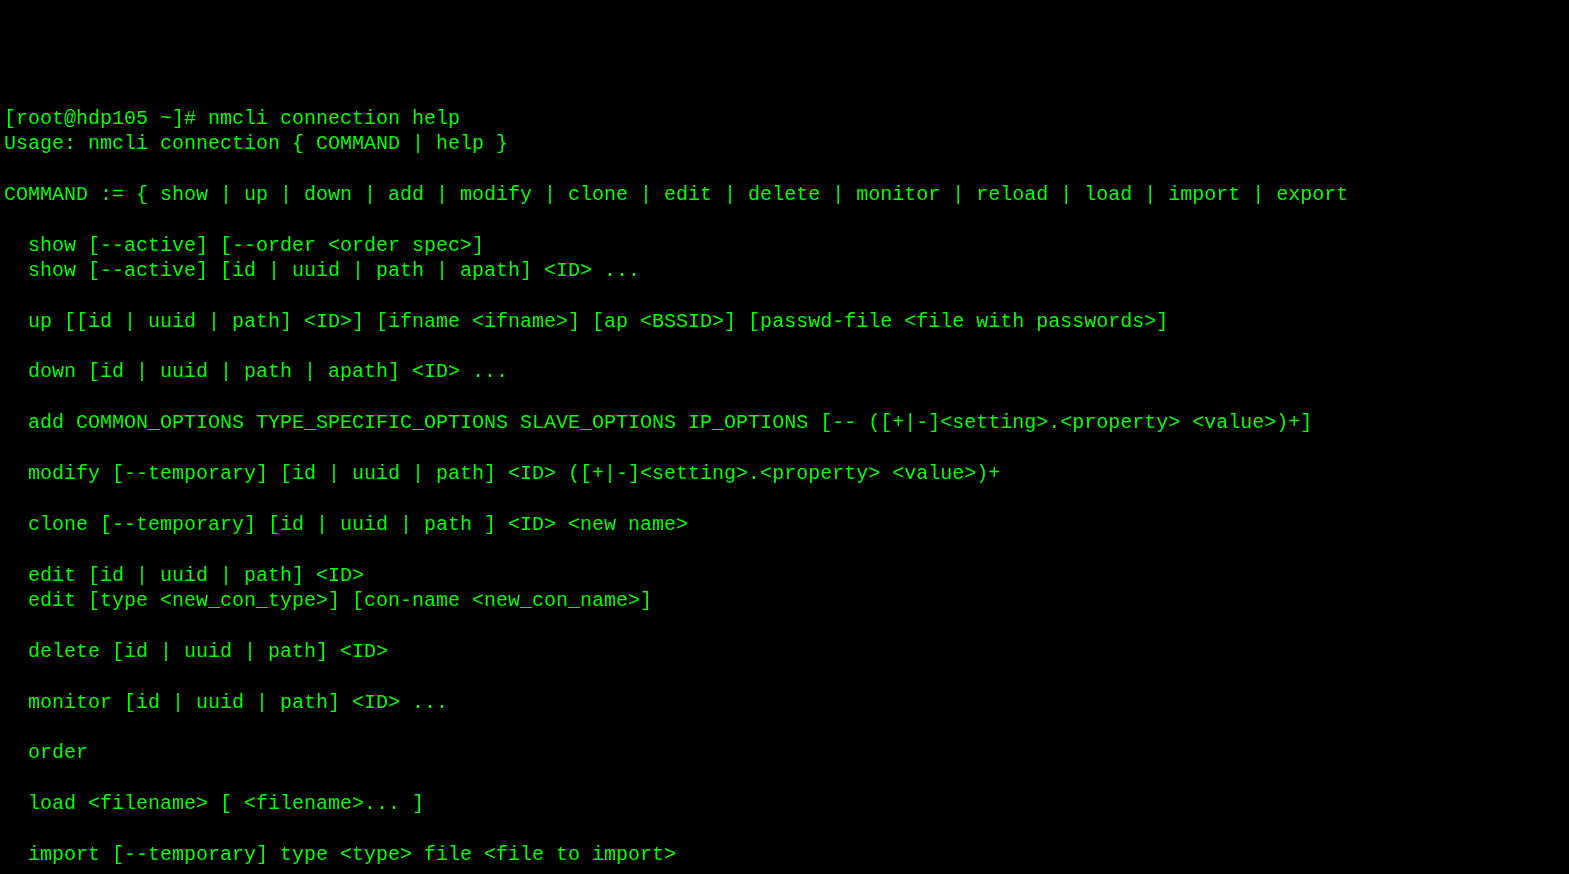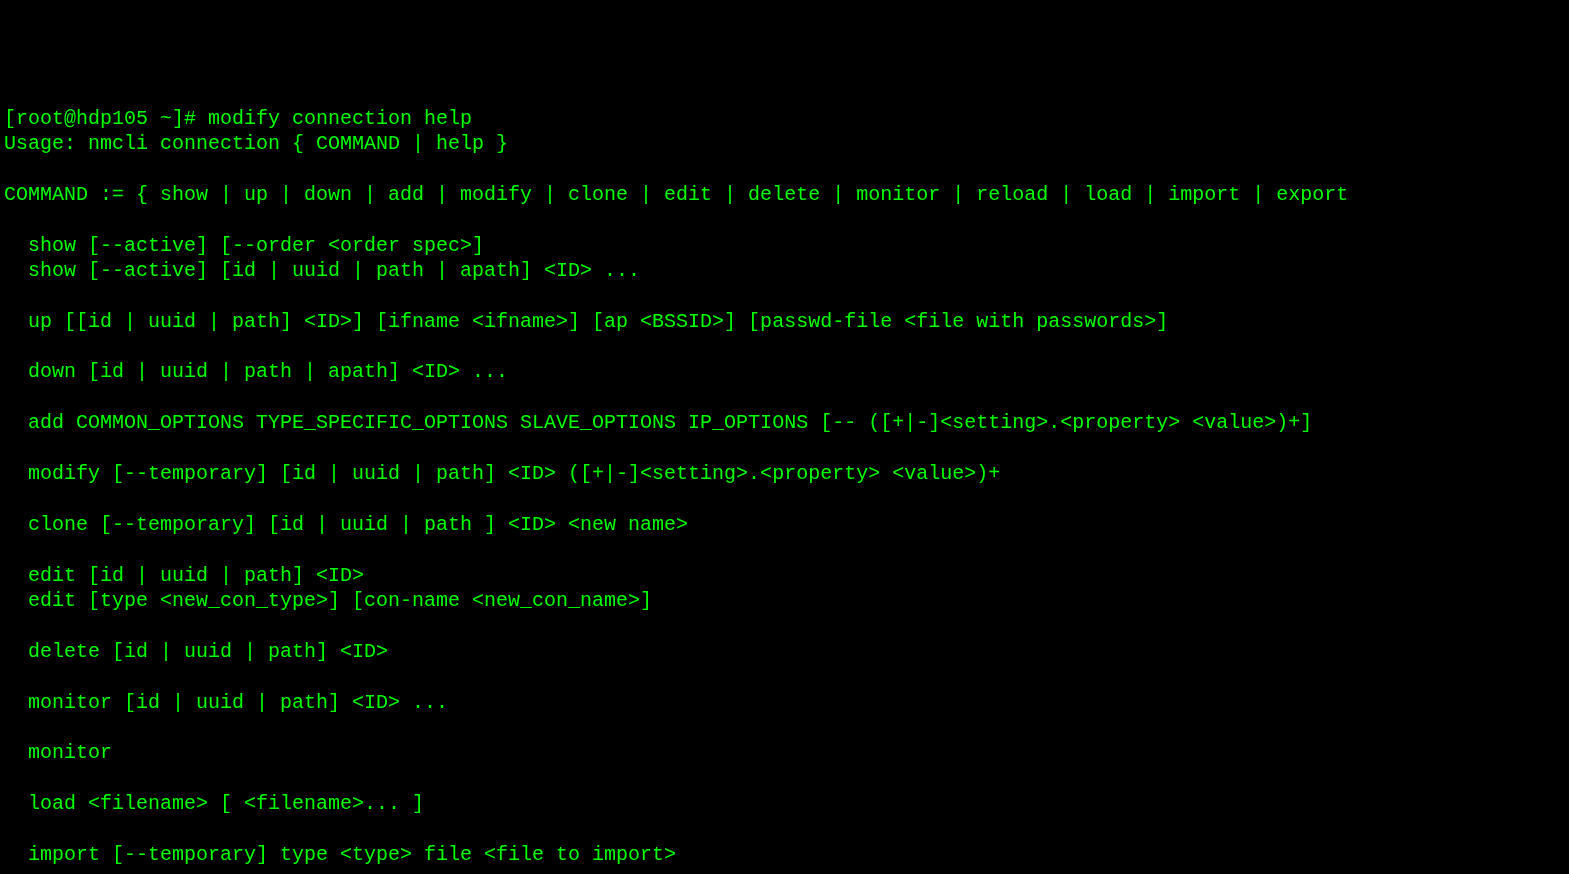--- a/index.html
+++ b/index.html
@@ -21,21 +21,21 @@
     }
     .terminal-output {
       color: #00ff00;
     }
   </style>
 </head>
 <body>
 
 
 
-<div class="terminal-output"><span>[root@hdp105 ~]# modify connection help</span>
+<div class="terminal-output"><span>[root@hdp105 ~]# nmcli connection help</span>
 <span>Usage: nmcli connection { COMMAND | help }</span>
 
 <span>COMMAND := { show | up | down | add | modify | clone | edit | delete | monitor | reload | load | import | export</span>
 
 <span>  show [--active] [--order &lt;order spec&gt;]</span>
 <span>  show [--active] [id | uuid | path | apath] &lt;ID&gt; ...</span>
 
 <span>  up [[id | uuid | path] &lt;ID&gt;] [ifname &lt;ifname&gt;] [ap &lt;BSSID&gt;] [passwd-file &lt;file with passwords&gt;]</span>
 
 <span>  down [id | uuid | path | apath] &lt;ID&gt; ...</span>
@@ -46,21 +46,21 @@
 
 <span>  clone [--temporary] [id | uuid | path ] &lt;ID&gt; &lt;new name&gt;</span>
 
 <span>  edit [id | uuid | path] &lt;ID&gt;</span>
 <span>  edit [type &lt;new_con_type&gt;] [con-name &lt;new_con_name&gt;]</span>
 
 <span>  delete [id | uuid | path] &lt;ID&gt;</span>
 
 <span>  monitor [id | uuid | path] &lt;ID&gt; ...</span>
 
-<span>  monitor</span>
+<span>  order</span>
 
 <span>  load &lt;filename&gt; [ &lt;filename&gt;... ]</span>
 
 <span>  import [--temporary] type &lt;type&gt; file &lt;file to import&gt;</span>
 
 </div>
 
 
 
 

